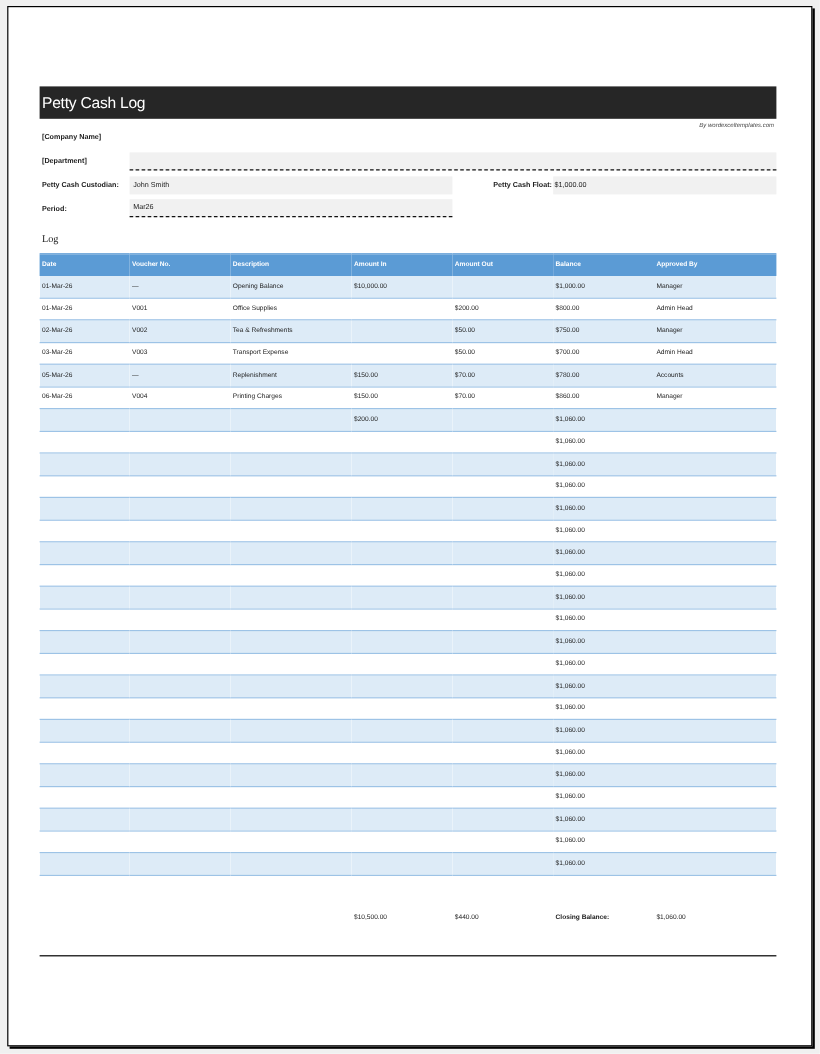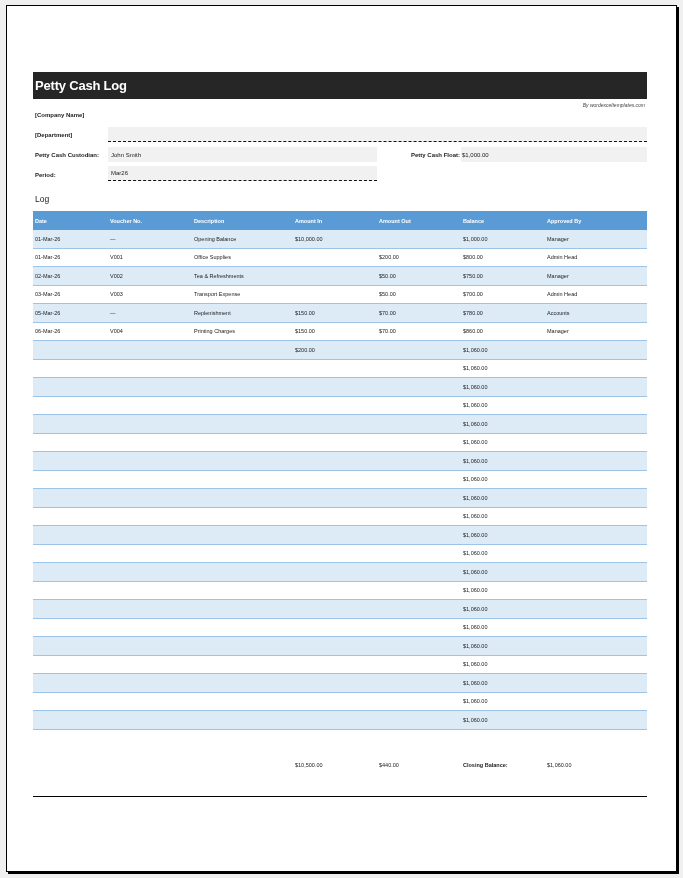--- a/index.html
+++ b/index.html
@@ -5,34 +5,34 @@
     * { box-sizing: border-box; margin: 0; padding: 0; }
     html, body { width: 683px; height: 878px; background: #f0f0f0; overflow: hidden; }
     body { font-family: "Liberation Sans", sans-serif; color: #222; position: relative; }
     .page {
       position: absolute; left: 6px; top: 5px; width: 671px; height: 867px;
       background: #fff; border: 1px solid #000;
       box-shadow: 2px 2px 0 #000;
     }
     .title-bar {
       position: absolute; left: 26px; top: 66px; width: 614px; height: 27px;
-      background: #262626; color: #fff; font-size: 13px; font-weight: bold;
+      background: #262626; color: #fff; font-size: 13px; font-weight: normal;
       line-height: 27px; padding-left: 2px; letter-spacing: -0.2px;
     }
     .byline {
       position: absolute; right: 31px; top: 96px; font-size: 5px; font-style: italic; color: #444;
     }
     .lbl { position: absolute; font-size: 6px; font-weight: bold; color: #222; }
     .field {
       position: absolute; background: #f1f1f1; font-size: 6px; color: #222;
       padding-left: 3px; display: flex; align-items: center;
     }
     .dashed { border-bottom: 1.5px dashed #111; }
     .log-heading {
-      position: absolute; left: 28px; top: 188px; font-size: 8.5px; color: #222;
+      position: absolute; left: 28px; top: 188px; font-size: 8.5px; color: #222; font-family: Liberation Serif, serif;
     }
     table.log {
       position: absolute; left: 26px; top: 205px; width: 614px;
       border-collapse: collapse; table-layout: fixed; font-size: 5.5px;
     }
     table.log th {
       background: #5b9bd5; color: #fff; font-weight: bold; text-align: left;
       height: 18px; padding-left: 2px; border-top: 1px solid #5b9bd5;
     }
     table.log td {

